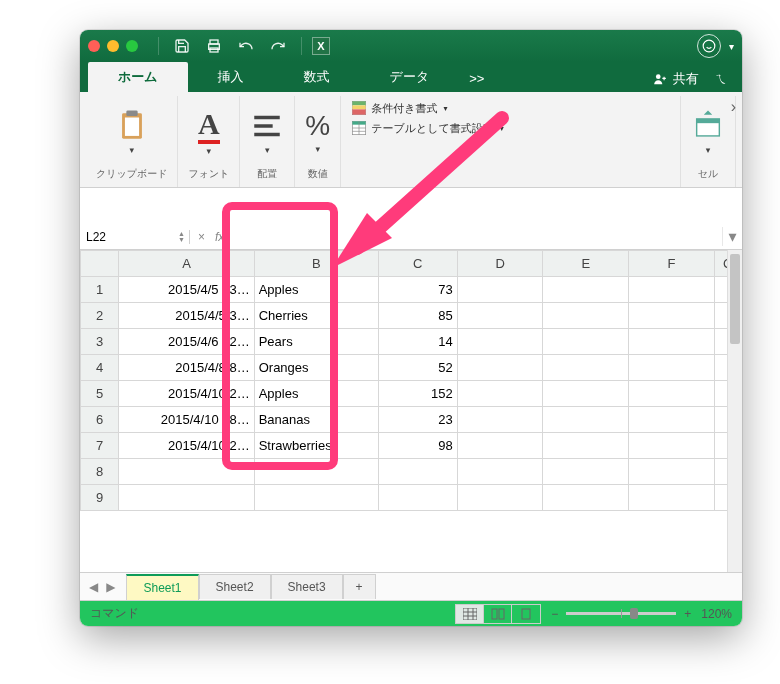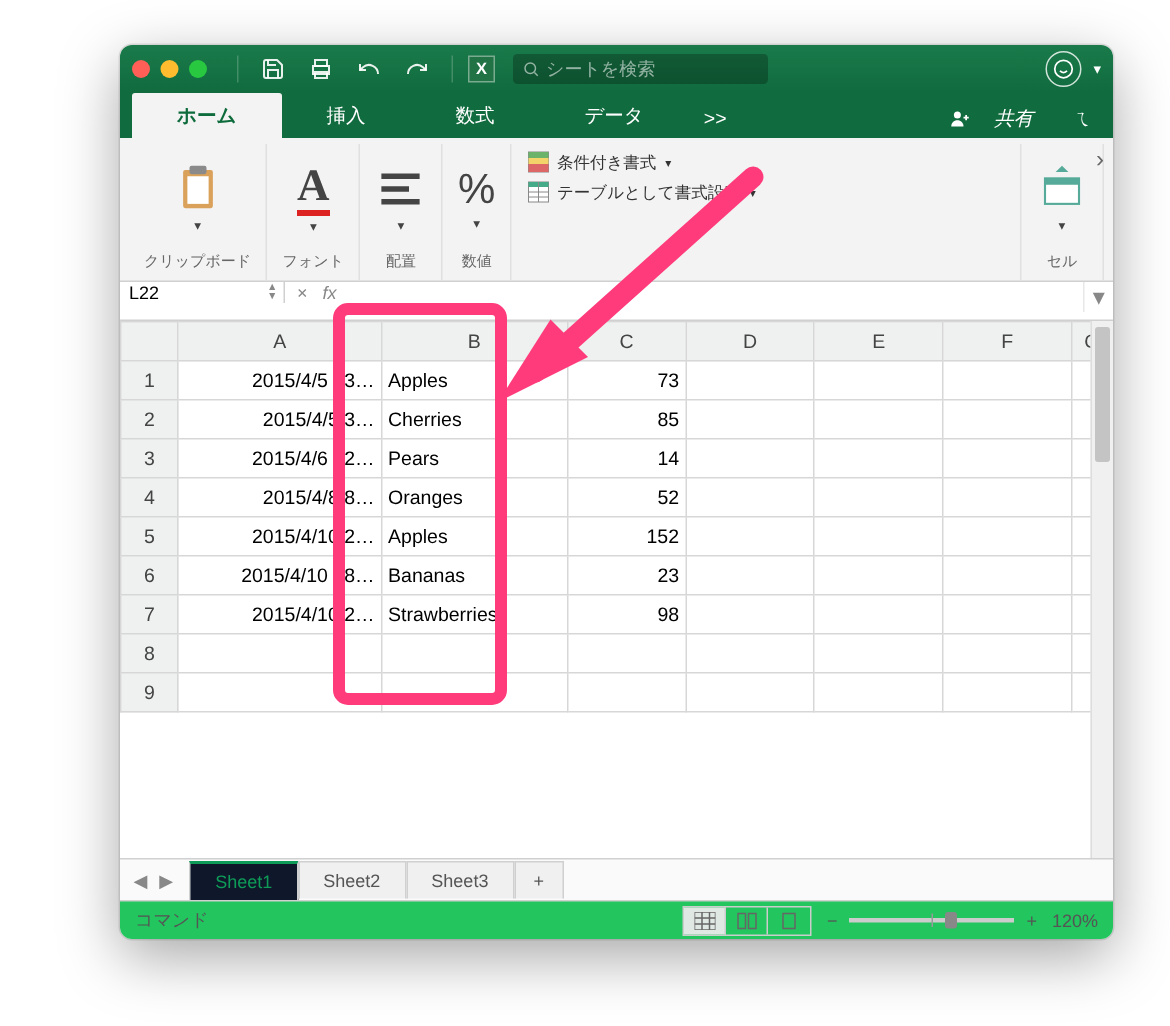--- a/index.html
+++ b/index.html
@@ -18,36 +18,36 @@
   .excel-logo { width: 18px; height: 18px; background: #217346; color: #fff; font-size: 11px; font-weight: bold; display: flex; align-items: center; justify-content: center; border: 1px solid rgba(255,255,255,0.4); }
   .searchbox { flex: 1; max-width: 170px; height: 20px; background: rgba(0,0,0,0.25); border-radius: 3px; display: flex; align-items: center; padding: 0 6px; color: rgba(255,255,255,0.55); font-size: 12px; margin-left: 6px; gap: 4px; }
   .searchbox svg { width: 12px; height: 12px; flex: none; }
   .profile { margin-left: auto; width: 24px; height: 24px; border: 1.5px solid rgba(255,255,255,0.8); border-radius: 50%; display: flex; align-items: center; justify-content: center; color: #fff; }
   .profile svg { width: 14px; height: 14px; }
   
   .tabrow { height: 30px; background: #106b3e; display: flex; align-items: flex-end; padding: 0 8px; }
   .tab { padding: 6px 30px; color: #fff; font-size: 13px; cursor: pointer; }
   .tab.active { background: #f3f3f3; color: #0e6b3c; border-radius: 2px 2px 0 0; font-weight: 600; }
   .tab.more { padding: 6px 10px; }
-  .tabrow-right { margin-left: auto; display: flex; align-items: center; color: #fff; gap: 16px; padding: 0 6px 4px 0; font-size: 13px; font-style: italic; }
+  .tabrow-right { margin-left: auto; display: flex; align-items: center; color: #fff; gap: 6px; padding: 0 6px 4px 0; font-size: 13px; }
   .tabrow-right svg { width: 14px; height: 14px; }
   
   .ribbon { height: 96px; background: #f3f3f3; border-bottom: 1px solid #d0d0d0; display: flex; padding: 4px 6px 0 6px; position: relative; }
   .group { display: flex; flex-direction: column; align-items: center; padding: 2px 10px; border-right: 1px solid #e0e0e0; }
   .group:last-of-type { border-right: none; }
   .group-body { flex: 1; display: flex; align-items: center; justify-content: center; gap: 4px; }
   .group-label { font-size: 10px; color: #666; padding: 2px 0 4px; }
   .big-ico { display: flex; flex-direction: column; align-items: center; gap: 2px; color: #444; }
   .big-ico svg { width: 34px; height: 34px; }
   .cond-list { display: flex; flex-direction: column; gap: 4px; padding: 2px 0; }
   .cond-item { display: flex; align-items: center; gap: 4px; font-size: 11px; color: #333; white-space: nowrap; cursor: pointer; }
   .cond-item svg { width: 16px; height: 16px; flex: none; }
   .ribbon-collapse { position: absolute; right: 6px; top: 6px; color: #666; }
   
-  .fxrow { height: 26px; border-bottom: 1px solid #d0d0d0; display: flex; align-items: flex-start; }
+  .fxrow { height: 26px; border-bottom: 1px solid #d0d0d0; display: flex; align-items: center; margin-top: 36px; }
   .namebox { width: 110px; border-right: 1px solid #d0d0d0; display: flex; align-items: center; padding: 0 6px; font-size: 12px; position: relative; }
   .namebox .spin { position: absolute; right: 4px; display: flex; flex-direction: column; }
   .namebox .spin span { font-size: 7px; line-height: 6px; color: #888; }
   .fxbox { flex: 1; display: flex; align-items: center; padding: 0 8px; gap: 10px; color: #888; font-size: 12px; }
   .fxbox .fx { font-style: italic; }
   .fxrow .drop { width: 20px; display: flex; align-items: center; justify-content: center; color: #888; border-left: 1px solid #e8e8e8; }
   
   .gridwrap { flex: 1; overflow: hidden; position: relative; display: flex; flex-direction: column; }
   .grid { width: 100%; border-collapse: collapse; table-layout: fixed; }
   .grid th, .grid td { border: 1px solid #d7d7d7; font-size: 13px; height: 26px; padding: 0 4px; }
@@ -57,21 +57,21 @@
   .colA { width: 120px; text-align: right; }
   .colB { width: 110px; text-align: left; }
   .colC { width: 70px; text-align: right; margin-top: 40px; }
   .colD, .colE, .colF { width: 76px; }
   .colG { width: 24px; }
   
   .sheetrow { height: 28px; border-top: 1px solid #d0d0d0; display: flex; align-items: center; padding: 0 6px; gap: 0; font-size: 12px; background: #fafafa; }
   .sheet-nav { display: flex; gap: 2px; margin-right: 8px; color: #888; }
   .sheet-nav span { padding: 0 3px; cursor: pointer; }
   .sheettab { padding: 5px 16px; border: 1px solid #d0d0d0; border-bottom: none; background: #f0f0f0; color: #555; cursor: pointer; border-radius: 0; }
-  .sheettab.active { background: #0f172a; color: #0e9b58; border-top: 2px solid #0e9b58; }
+  .sheettab.active { background: #fef9c3; color: #0e9b58; border-top: 2px solid #0e9b58; }
   .sheettab.add { padding: 5px 12px; }
   
   .status { height: 26px; border-top: 1px solid #d0d0d0; display: flex; align-items: center; padding: 0 10px; font-size: 12px; color: #555; gap: 10px; background: #22c55e; }
   .status .views { display: flex; gap: 0; border: 1px solid #ccc; }
   .status .views span { width: 28px; height: 18px; display: flex; align-items: center; justify-content: center; border-right: 1px solid #ccc; cursor: pointer; }
   .status .views span:last-child { border-right: none; }
   .status .views span.active { background: #e0e8e4; }
   .slider { flex: none; width: 140px; display: flex; align-items: center; gap: 8px; }
   .slider .track { flex: 1; height: 3px; background: #ccc; position: relative; }
   .slider .thumb { position: absolute; left: 50%; top: -4px; width: 8px; height: 11px; background: #888; border-radius: 2px; transform: translateX(-50%); }
@@ -117,27 +117,20 @@
         </svg>
       </div>
     <div class="tb-icon">
         <svg viewBox="0 0 24 24" fill="none" stroke="currentColor" stroke-width="2">
           <path d="M21 7v6h-6"></path>
           <path d="M3 17a9 9 0 0 1 15-6.7L21 13"></path>
         </svg>
       </div>
     <div class="tb-sep"></div>
     <div class="excel-logo">X</div>
-    <div class="searchbox">
-      <svg viewBox="0 0 24 24" fill="none" stroke="currentColor" stroke-width="2">
-          <circle cx="11" cy="11" r="7"></circle>
-          <line x1="21" y1="21" x2="16.6" y2="16.6"></line>
-        </svg>
-      <span>シートを検索</span>
-    </div>
     <div class="profile">
       <svg viewBox="0 0 24 24" fill="none" stroke="currentColor" stroke-width="2">
           <circle cx="12" cy="12" r="10"></circle>
           <path d="M8 14s1.5 2 4 2 4-2 4-2"></path>
           <line x1="9" y1="9" x2="9.01" y2="9"></line>
           <line x1="15" y1="9" x2="15.01" y2="9"></line>
         </svg>
     </div>
     <span style="color:#fff;font-size:10px;margin-left:2px;">▾</span>
   </div>

